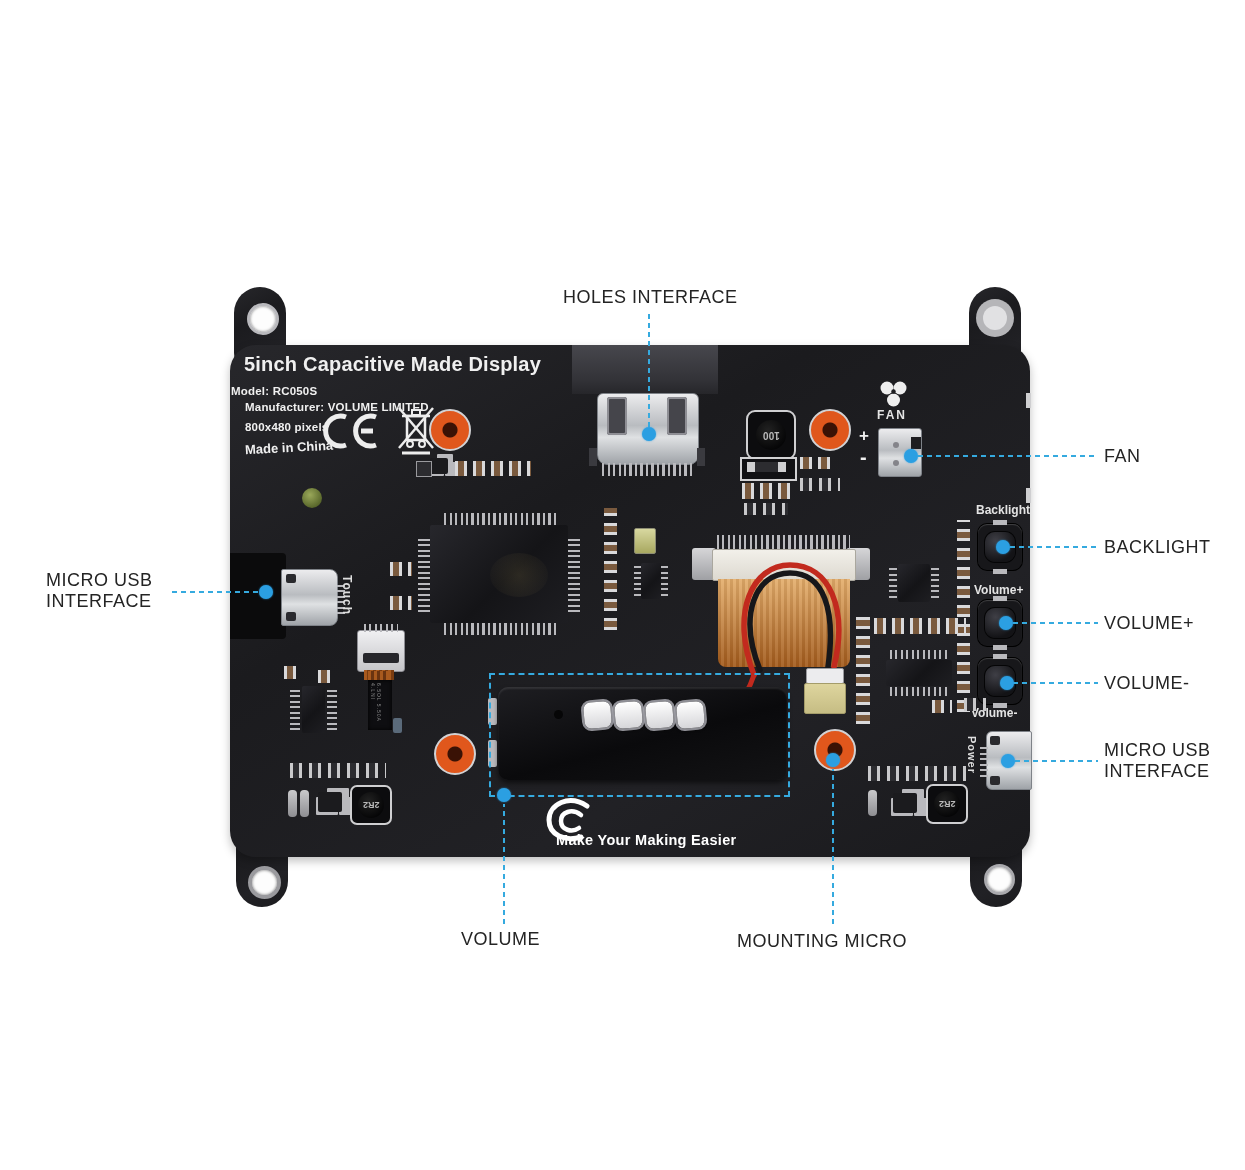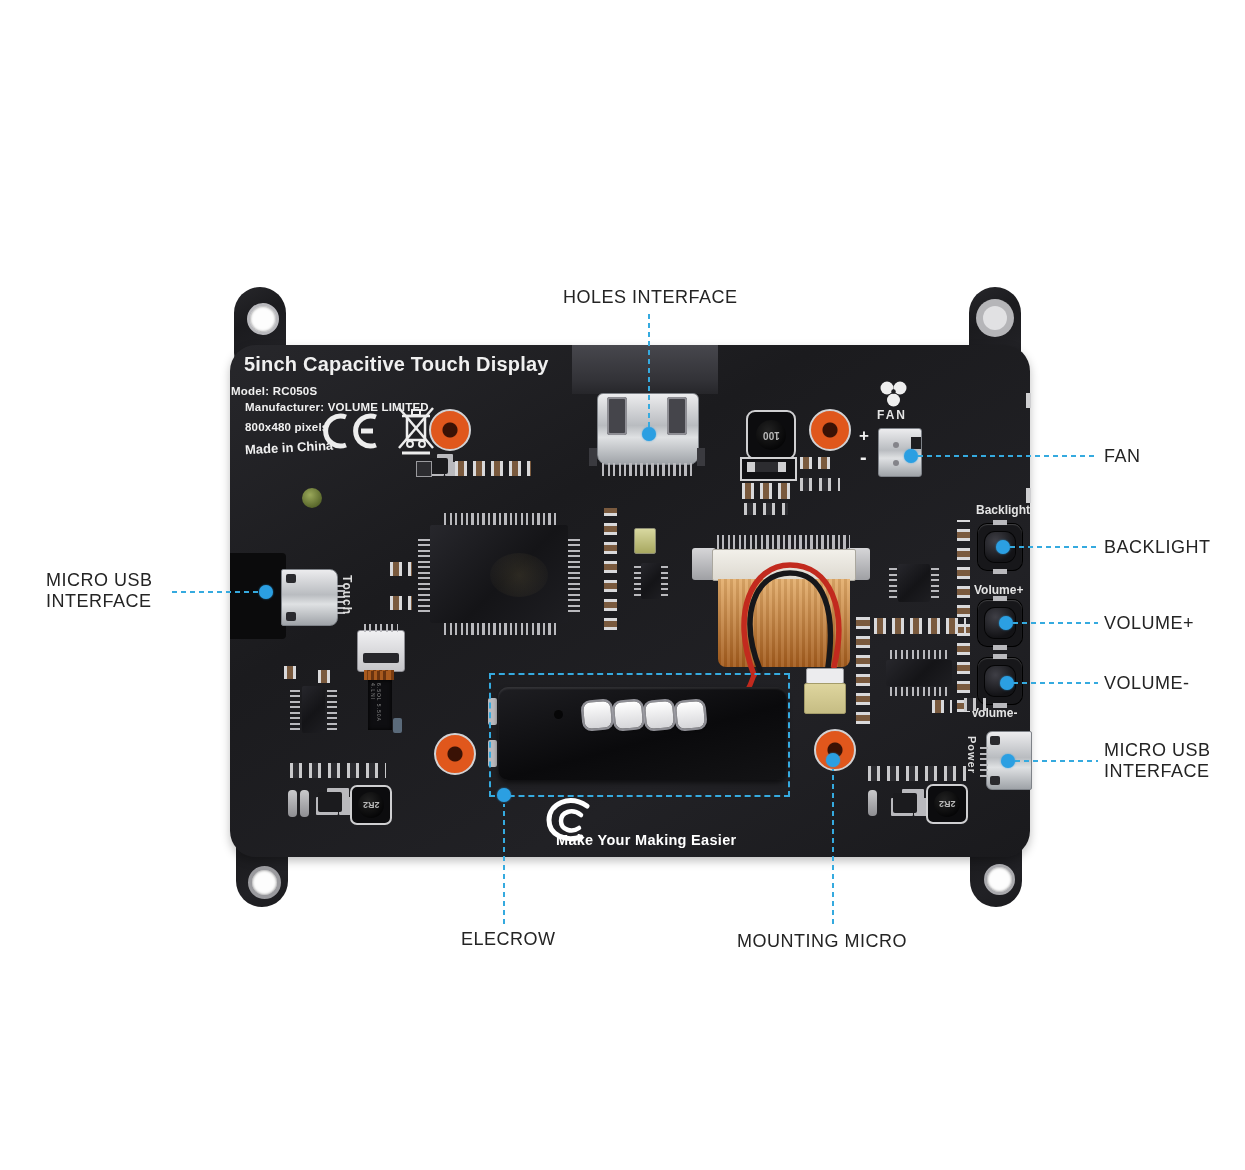--- a/index.html
+++ b/index.html
@@ -81,21 +81,21 @@
   <div class="abs ring" style="left:976px;top:299px;width:38px;height:38px;background:#b5b5b8;"></div>
   <div class="abs ring" style="left:983px;top:306px;width:24px;height:24px;background:#e1e1e3;"></div>
   <div class="abs hole-white" style="left:248px;top:866px;width:25px;height:25px;border:4px solid #9a9a9e;"></div>
   <div class="abs hole-white" style="left:984px;top:864px;width:25px;height:25px;border:3px solid #aaaaae;"></div>
 
   <div class="abs" style="left:572px;top:345px;width:146px;height:49px;background:linear-gradient(180deg,#47474d,#333338 70%,#26262a);"></div>
   <div class="abs" style="left:230px;top:553px;width:56px;height:86px;background:#0b0b0c;border-radius:0 4px 4px 0;"></div>
   <div class="abs" style="left:1026px;top:393px;width:5px;height:15px;background:#cfcfd1;"></div>
   <div class="abs" style="left:1026px;top:488px;width:5px;height:15px;background:#cfcfd1;"></div>
 
-  <div class="abs silk silk-title" style="left:244px;top:353px;">5inch Capacitive Touch Display</div>
+  <div class="abs silk silk-title" style="left:244px;top:353px;">5inch Capacitive Made Display</div>
   <div class="abs silk silk-small" style="left:231px;top:385px;">Model:  RC050S</div>
   <div class="abs silk silk-small" style="left:245px;top:401px;">Manufacturer: VOLUME LIMITED</div>
   <div class="abs silk silk-small" style="left:245px;top:421px;">800x480 pixels</div>
   <div class="abs silk silk-made" style="left:245px;top:440px;">Made in China</div>
 
   <svg class="abs" style="left:320px;top:410px;" width="62" height="42" viewBox="0 0 62 42">
     <path d="M26 7 A15 15 0 1 0 26 35" stroke="#ededed" stroke-width="5" fill="none"></path>
     <path d="M56 7 A15 15 0 1 0 56 35" stroke="#ededed" stroke-width="5" fill="none"></path>
     <line x1="41" y1="21" x2="53" y2="21" stroke="#ededed" stroke-width="5"></line>
   </svg>
@@ -319,19 +319,19 @@
   <div class="abs ann ann2" style="left:46px;top:570px;">
     <div>MICRO USB</div>
     <div>INTERFACE</div>
   </div>
   <div class="abs leader-h" style="left:172px;top:591px;width:92px;"></div>
   <div class="abs dot" style="left:259px;top:585px;"></div>
 
   <div class="abs dash-box" style="left:489px;top:673px;width:297px;height:120px;"></div>
   <div class="abs dot" style="left:497px;top:788px;"></div>
   <div class="abs leader-v" style="left:503px;top:804px;height:120px;"></div>
-  <div class="abs ann" style="left:461px;top:929px;">ELECROW</div>
+  <div class="abs ann" style="left:461px;top:929px;">VOLUME</div>
 
   <div class="abs dot" style="left:826px;top:753px;"></div>
   <div class="abs leader-v" style="left:832px;top:769px;height:155px;"></div>
   <div class="abs ann" style="left:737px;top:931px;">MOUNTING MICRO</div>
 
 </div>
 
 </body></html>

